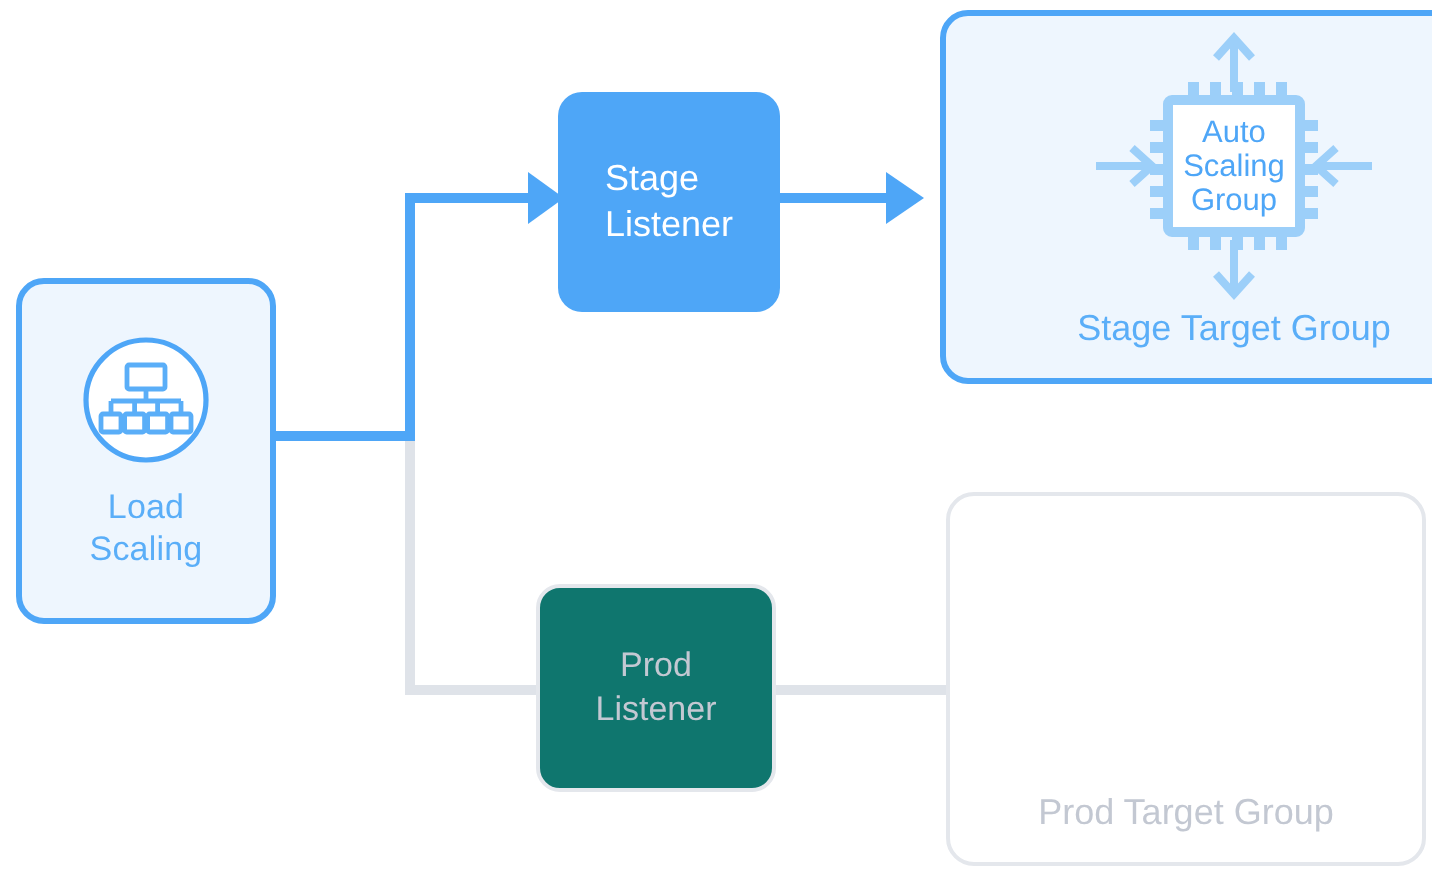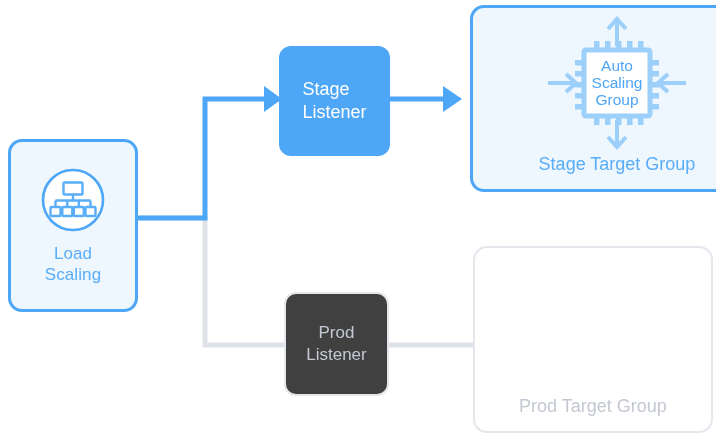--- a/index.html
+++ b/index.html
@@ -73,25 +73,25 @@
     z-index: 4;
   }
   #stage-listener .listener-label {
     color: #ffffff;
     font-size: 18px;
     line-height: 23px;
   }
 
   
   #prod-listener {
-    left: 284px;
+    left: 268px;
     top: 292px;
-    width: 105px;
+    width: 120px;
     height: 104px;
-    background: #404040;
+    background: #0f766e;
     border: 2px solid #e4e7ec;
     border-radius: 12px;
     display: flex;
     align-items: center;
     justify-content: center;
     z-index: 4;
   }
   #prod-listener .listener-label {
     color: #c3c8d2;
     font-size: 17px;

